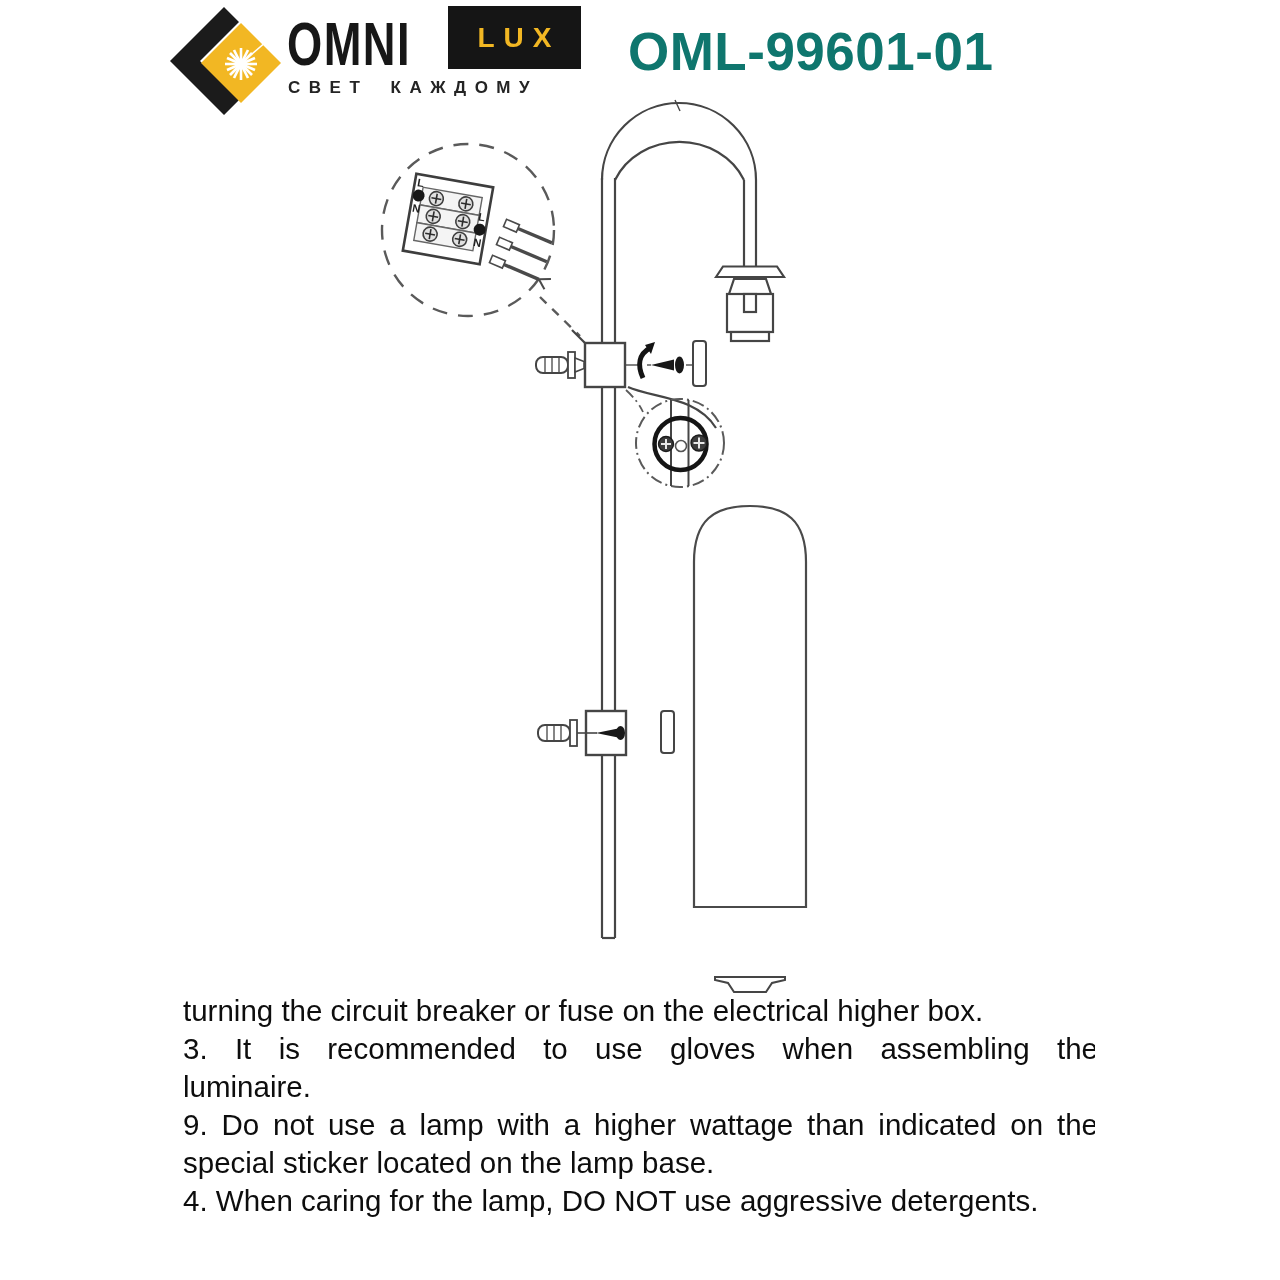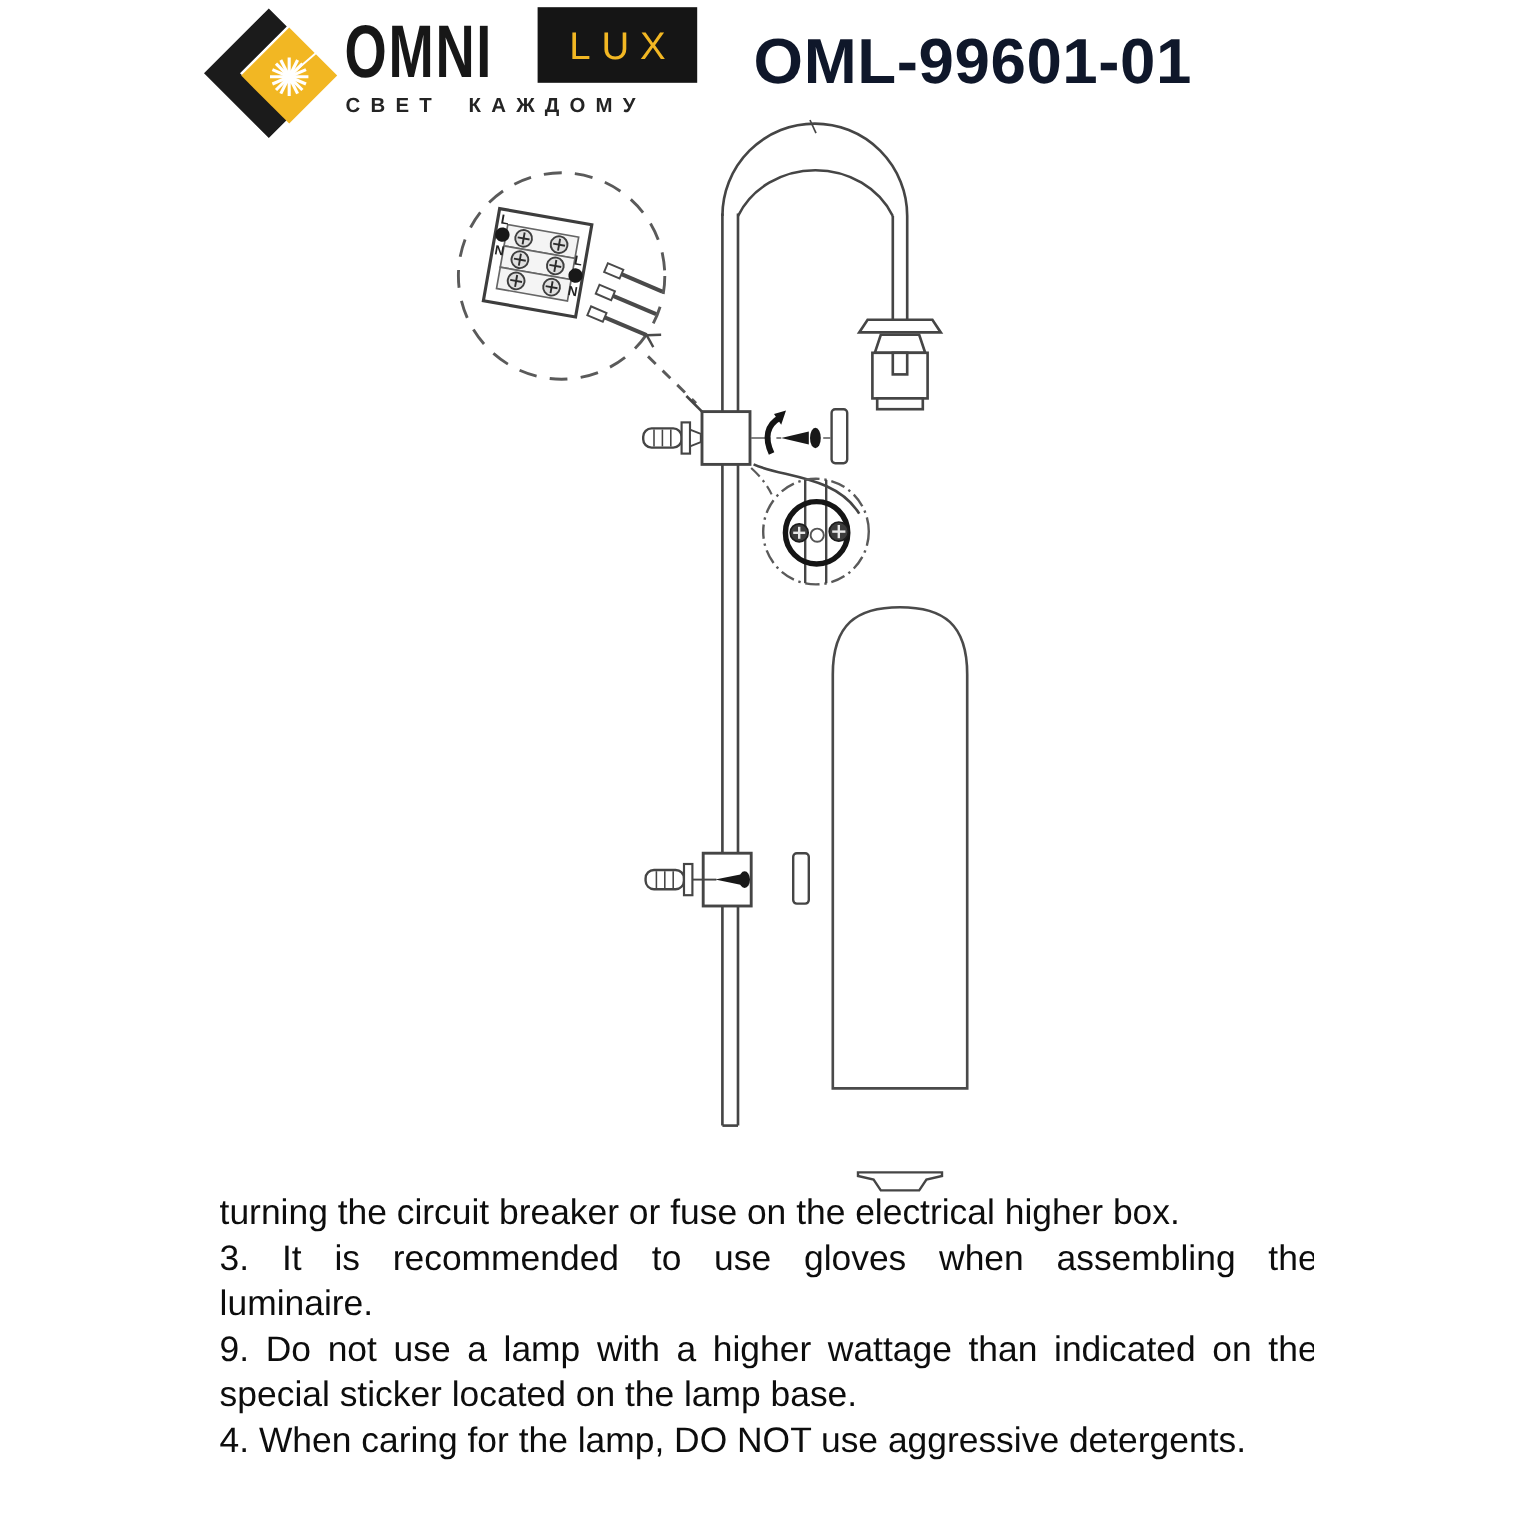--- a/index.html
+++ b/index.html
@@ -11,28 +11,28 @@
   .logo-mark{position:absolute;left:168px;top:4px;width:135px;height:114px;}
   .brand-omni{
     position:absolute;left:287px;top:13px;font-size:62px;font-weight:bold;color:#171717;
     letter-spacing:2px;transform:scaleX(.73);transform-origin:left top;line-height:62px;white-space:nowrap;
   }
   .lux-box{
     position:absolute;left:448px;top:6px;width:133px;height:63px;background:#151515;
     display:flex;align-items:center;justify-content:center;
   }
   .lux-box .lux{
-    font-size:32px;font-weight:normal;color:#f2b723;letter-spacing:9px;margin-right:-9px;line-height:40px;
+    font-size:28px;font-weight:bold;color:#f2b723;letter-spacing:9px;margin-right:-9px;line-height:40px;
   }
   .tagline{
     position:absolute;left:288px;top:78px;width:300px;font-size:17px;font-weight:bold;color:#242424;
     letter-spacing:8.5px;word-spacing:9px;white-space:nowrap;
   }
   .model{
-    position:absolute;left:628px;top:21px;font-size:53px;font-weight:bold;color:#0f172a;
+    position:absolute;left:628px;top:21px;font-size:53px;font-weight:bold;color:#0f766e;
     letter-spacing:0.5px;white-space:nowrap;
   }
   
   .diagram{position:absolute;left:0;top:0;width:1280px;height:1280px;}
   
   .instructions{position:absolute;left:183px;top:992px;width:915px;}
   .instructions p{
     margin:0;font-size:29.5px;line-height:38px;color:#0d0d0d;white-space:normal;
   }
   .instructions p.j{text-align:justify;text-align-last:justify;}

